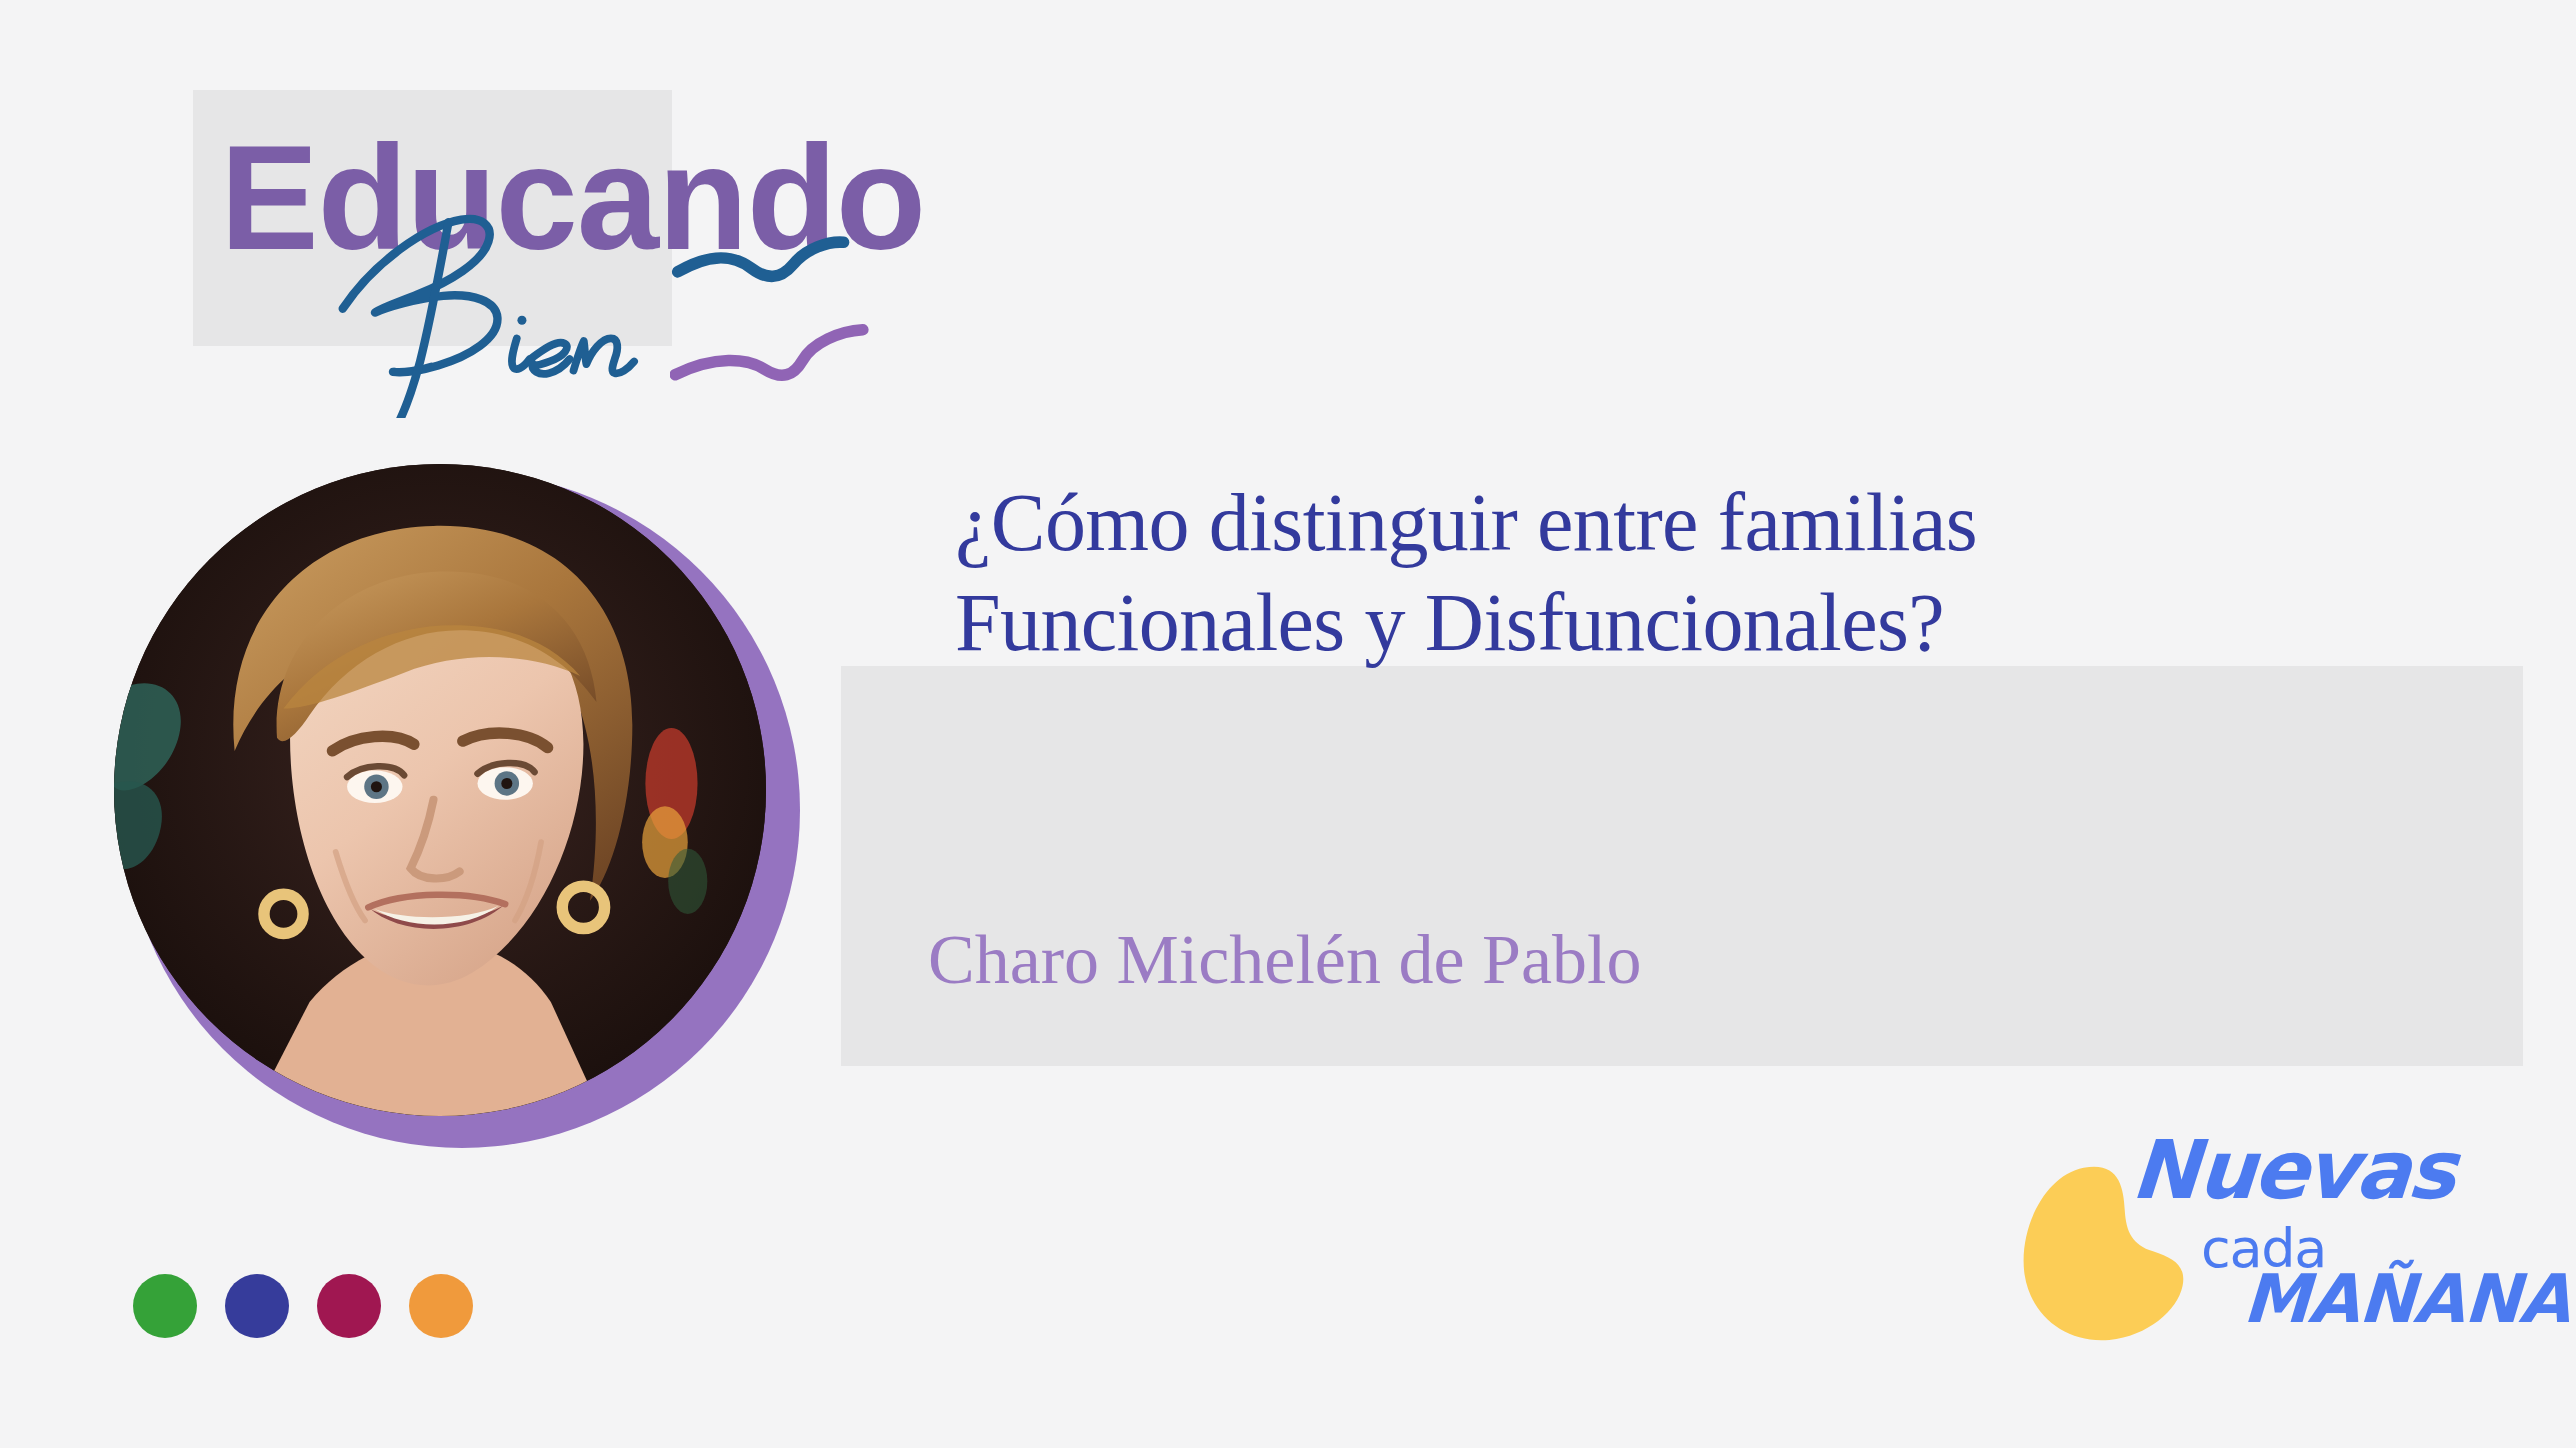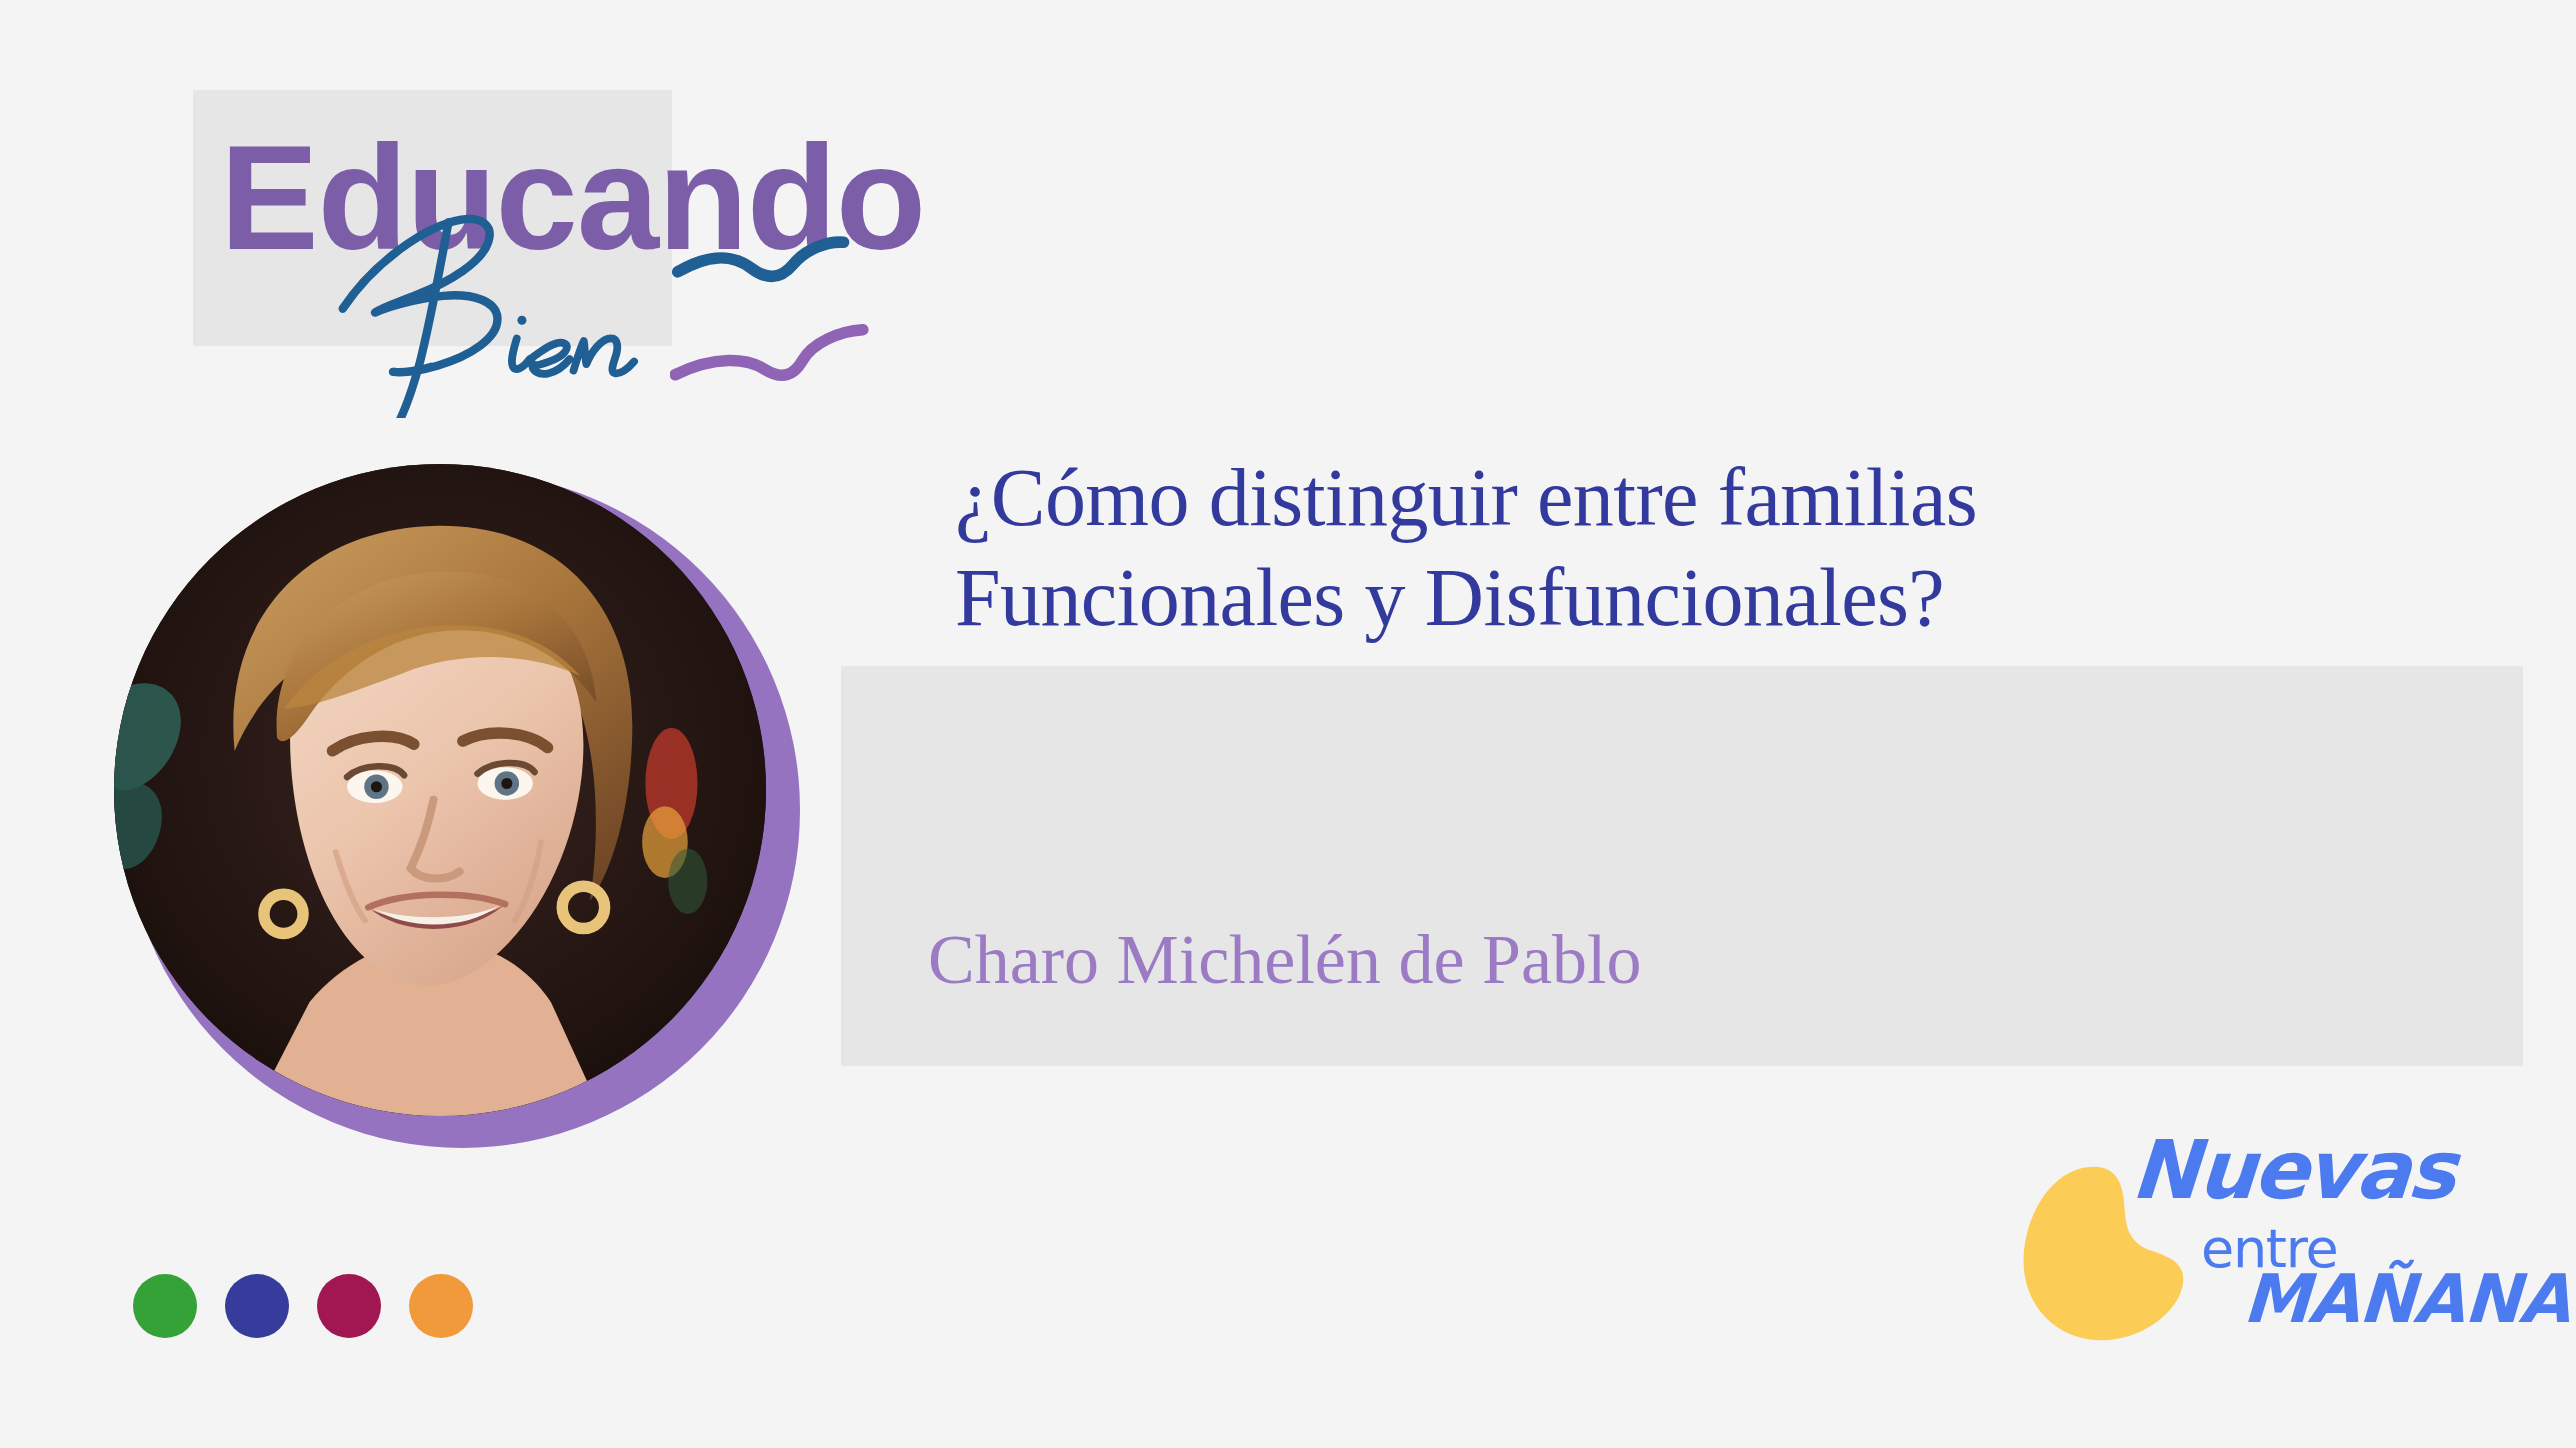--- a/index.html
+++ b/index.html
@@ -53,21 +53,21 @@
 
   
   #content-backdrop{
     position:absolute; left:841px; top:666px;
     width:1682px; height:400px;
     background:#e6e6e7;
   }
 
   
   #session-title{
-    position:absolute; left:955px; top:448px;
+    position:absolute; left:955px; top:473px;
     width:1352px;
     font-family:"Liberation Serif", serif;
     font-weight:400;
     font-size:82px;
     line-height:100px;
     color:#333a9d;
     letter-spacing:-0.6px;
   }
   #speaker-name{
     position:absolute; left:928px; top:921px;
@@ -256,16 +256,16 @@
 
 <div id="channel-logo">
   <div id="logo-blob">
     <svg viewBox="0 0 260 278" xmlns="http://www.w3.org/2000/svg" aria-hidden="true">
       <path d="M96 6 C 150 -4, 158 34, 160 72 C 162 106, 172 126, 204 136
                C 238 147, 256 160, 250 190 C 242 228, 196 268, 136 274
                C 70 280, 14 238, 4 172 C -6 104, 34 18, 96 6 Z" fill="#fccd56"></path>
     </svg>
   </div>
   <div id="logo-nuevas">Nuevas</div>
-  <div id="logo-cada">entre</div>
+  <div id="logo-cada">cada</div>
   <div id="logo-manana">MAÑANA</div>
 </div>
 
 
 </body></html>

